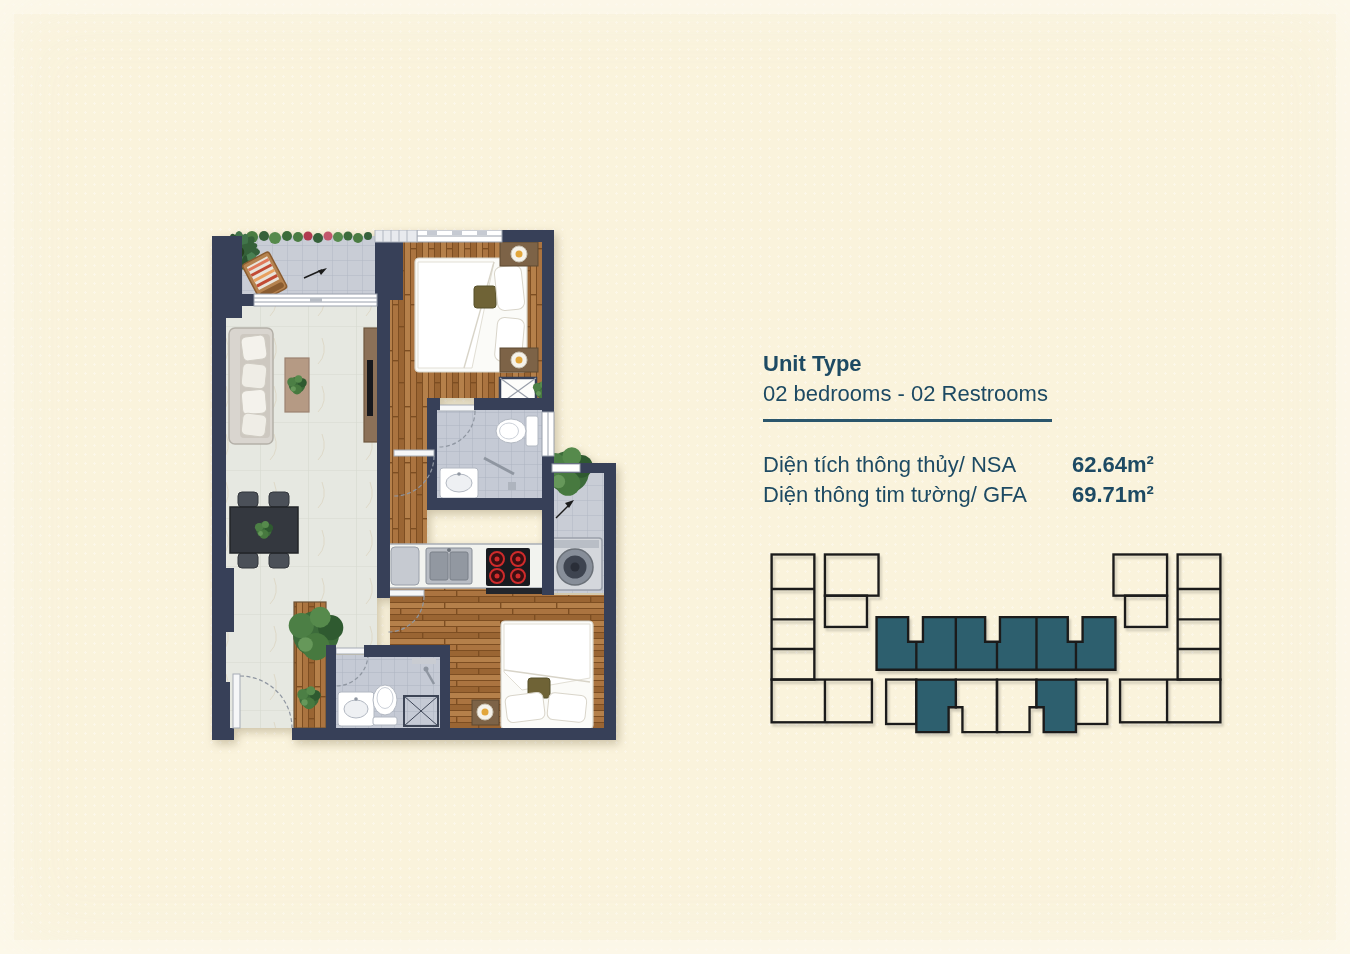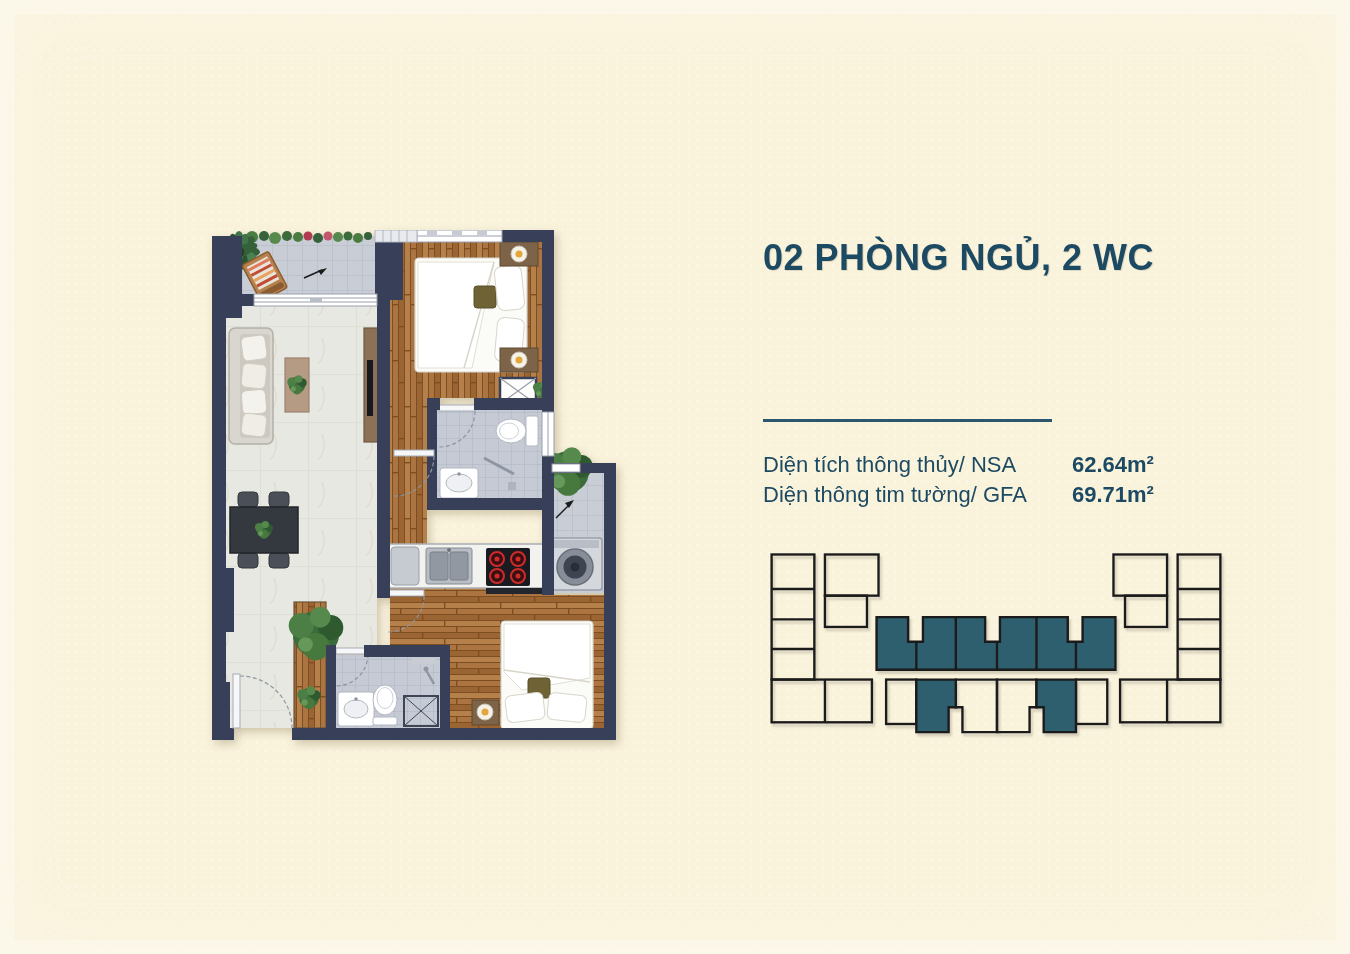--- a/index.html
+++ b/index.html
@@ -366,23 +366,24 @@
     </g>
     <g>
       <rect x="21" y="444" width="7" height="54" fill="#f6f7f8" stroke="#a6acb6"></rect>
       <path d="M28,446 A52,52 0 0 1 80,498" fill="none" stroke="#8f96a1" stroke-width="1.2" stroke-dasharray="4 2.5"></path>
     </g>
   </svg>
   </div>
 
   <div class="info">
     <div class="title">
-      <div>02 PHÒNG NGỦ, 2 WC</div>
     </div>
     <div class="unit-type">
+      <div class="lbl">Unit Type</div>
+      <div class="val">02 bedrooms - 02 Restrooms</div>
     </div>
     <div class="divider"></div>
     <div class="areas">
       <div class="area-row">
         <span class="a-label">Diện tích thông thủy/ NSA</span><span class="a-value">62.64m²</span>
       </div>
       <div class="area-row">
         <span class="a-label">Diện thông tim tường/ GFA</span><span class="a-value">69.71m²</span>
       </div>
     </div>

